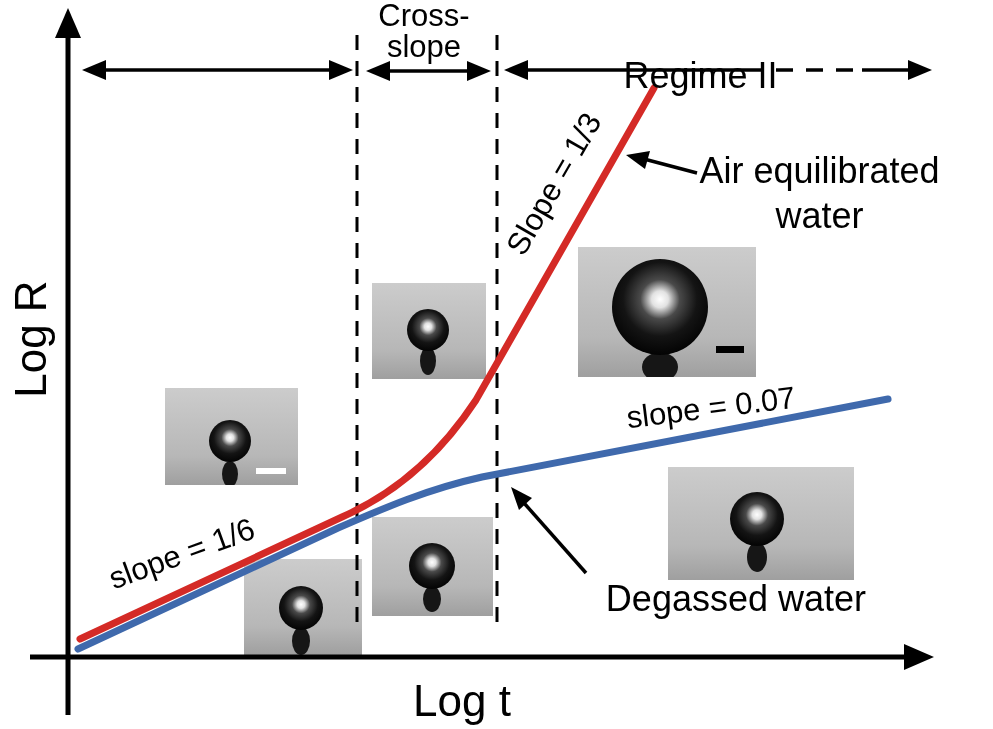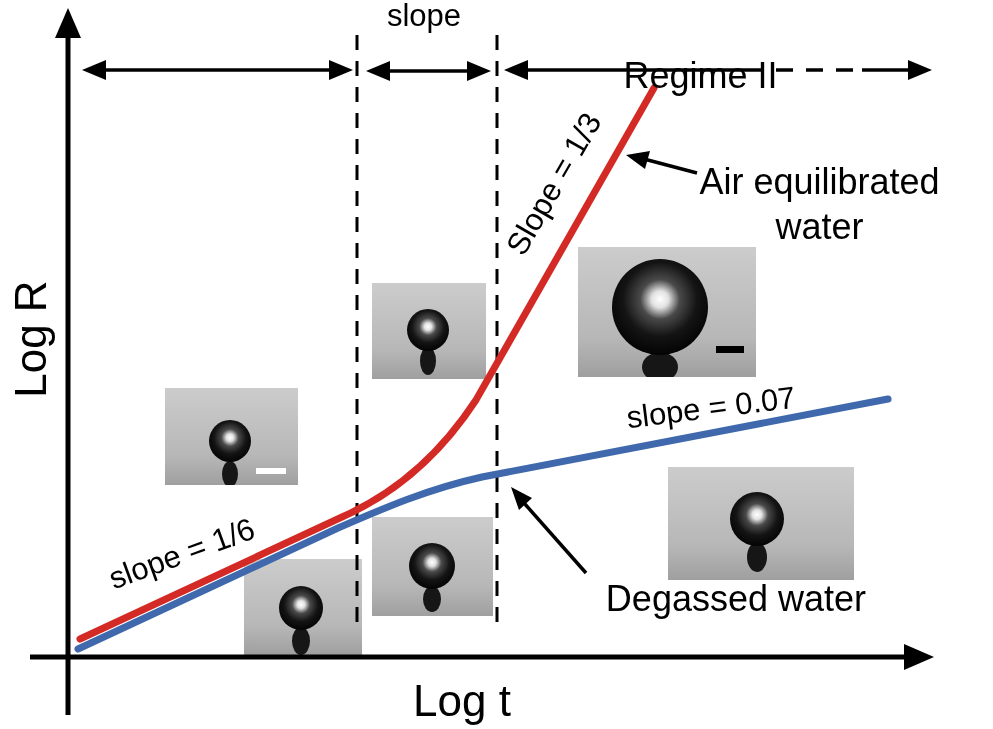--- a/index.html
+++ b/index.html
@@ -25,21 +25,21 @@
   .lbl-slope{font-size:31px;}
   .lbl-annot{font-size:36px;line-height:1.25;}
   #log-r{left:-34px;top:316px;width:130px;transform:rotate(-90deg);}
   #log-t{left:362px;top:678px;width:200px;}
   #regime1-label{left:125px;top:12px;width:200px;}
   #crossover-label{left:366px;top:0px;width:116px;}
   #regime2-label{left:598px;top:13px;width:205px;margin-top:44px;}
   #slope16-label{left:92px;top:538px;width:180px;transform:rotate(-20deg);}
   #slope13-label{left:462px;top:168px;width:185px;transform:rotate(-60deg);}
   #slope007-label{left:606px;top:392px;width:210px;transform:rotate(-7deg);}
-  #air-label{left:652px;top:148px;width:335px;margin-top:11px;}
+  #air-label{left:652px;top:148px;width:335px;}
   #degassed-label{left:546px;top:576px;width:320px;text-align:right;}
 </style>
 </head>
 <body>
 
 <div id="figure">
 
   <svg id="plot-svg" width="993" height="729" viewBox="0 0 993 729">
     <defs>
       <radialGradient id="bubbleGrad" cx="0.5" cy="0.42" r="0.62">
@@ -148,20 +148,21 @@
     <g>
       <line x1="586" y1="573" x2="524" y2="503" stroke="#000" stroke-width="3.5"></line>
       <polygon points="511,487 532,498 519,510"></polygon>
     </g>
   </svg>
 
   <div id="log-r" class="lbl lbl-axis">Log R</div>
   <div id="log-t" class="lbl lbl-axis">Log t</div>
 
   <div id="crossover-label" class="lbl lbl-crossover">
+    <div>Cross-</div>
     <div>slope</div>
   </div>
   <div id="regime2-label" class="lbl lbl-regime">Regime II</div>
 
   <div id="slope16-label" class="lbl lbl-slope">slope = 1/6</div>
   <div id="slope13-label" class="lbl lbl-slope">Slope = 1/3</div>
   <div id="slope007-label" class="lbl lbl-slope">slope = 0.07</div>
 
   <div id="air-label" class="lbl lbl-annot">
     <div>Air equilibrated</div>

